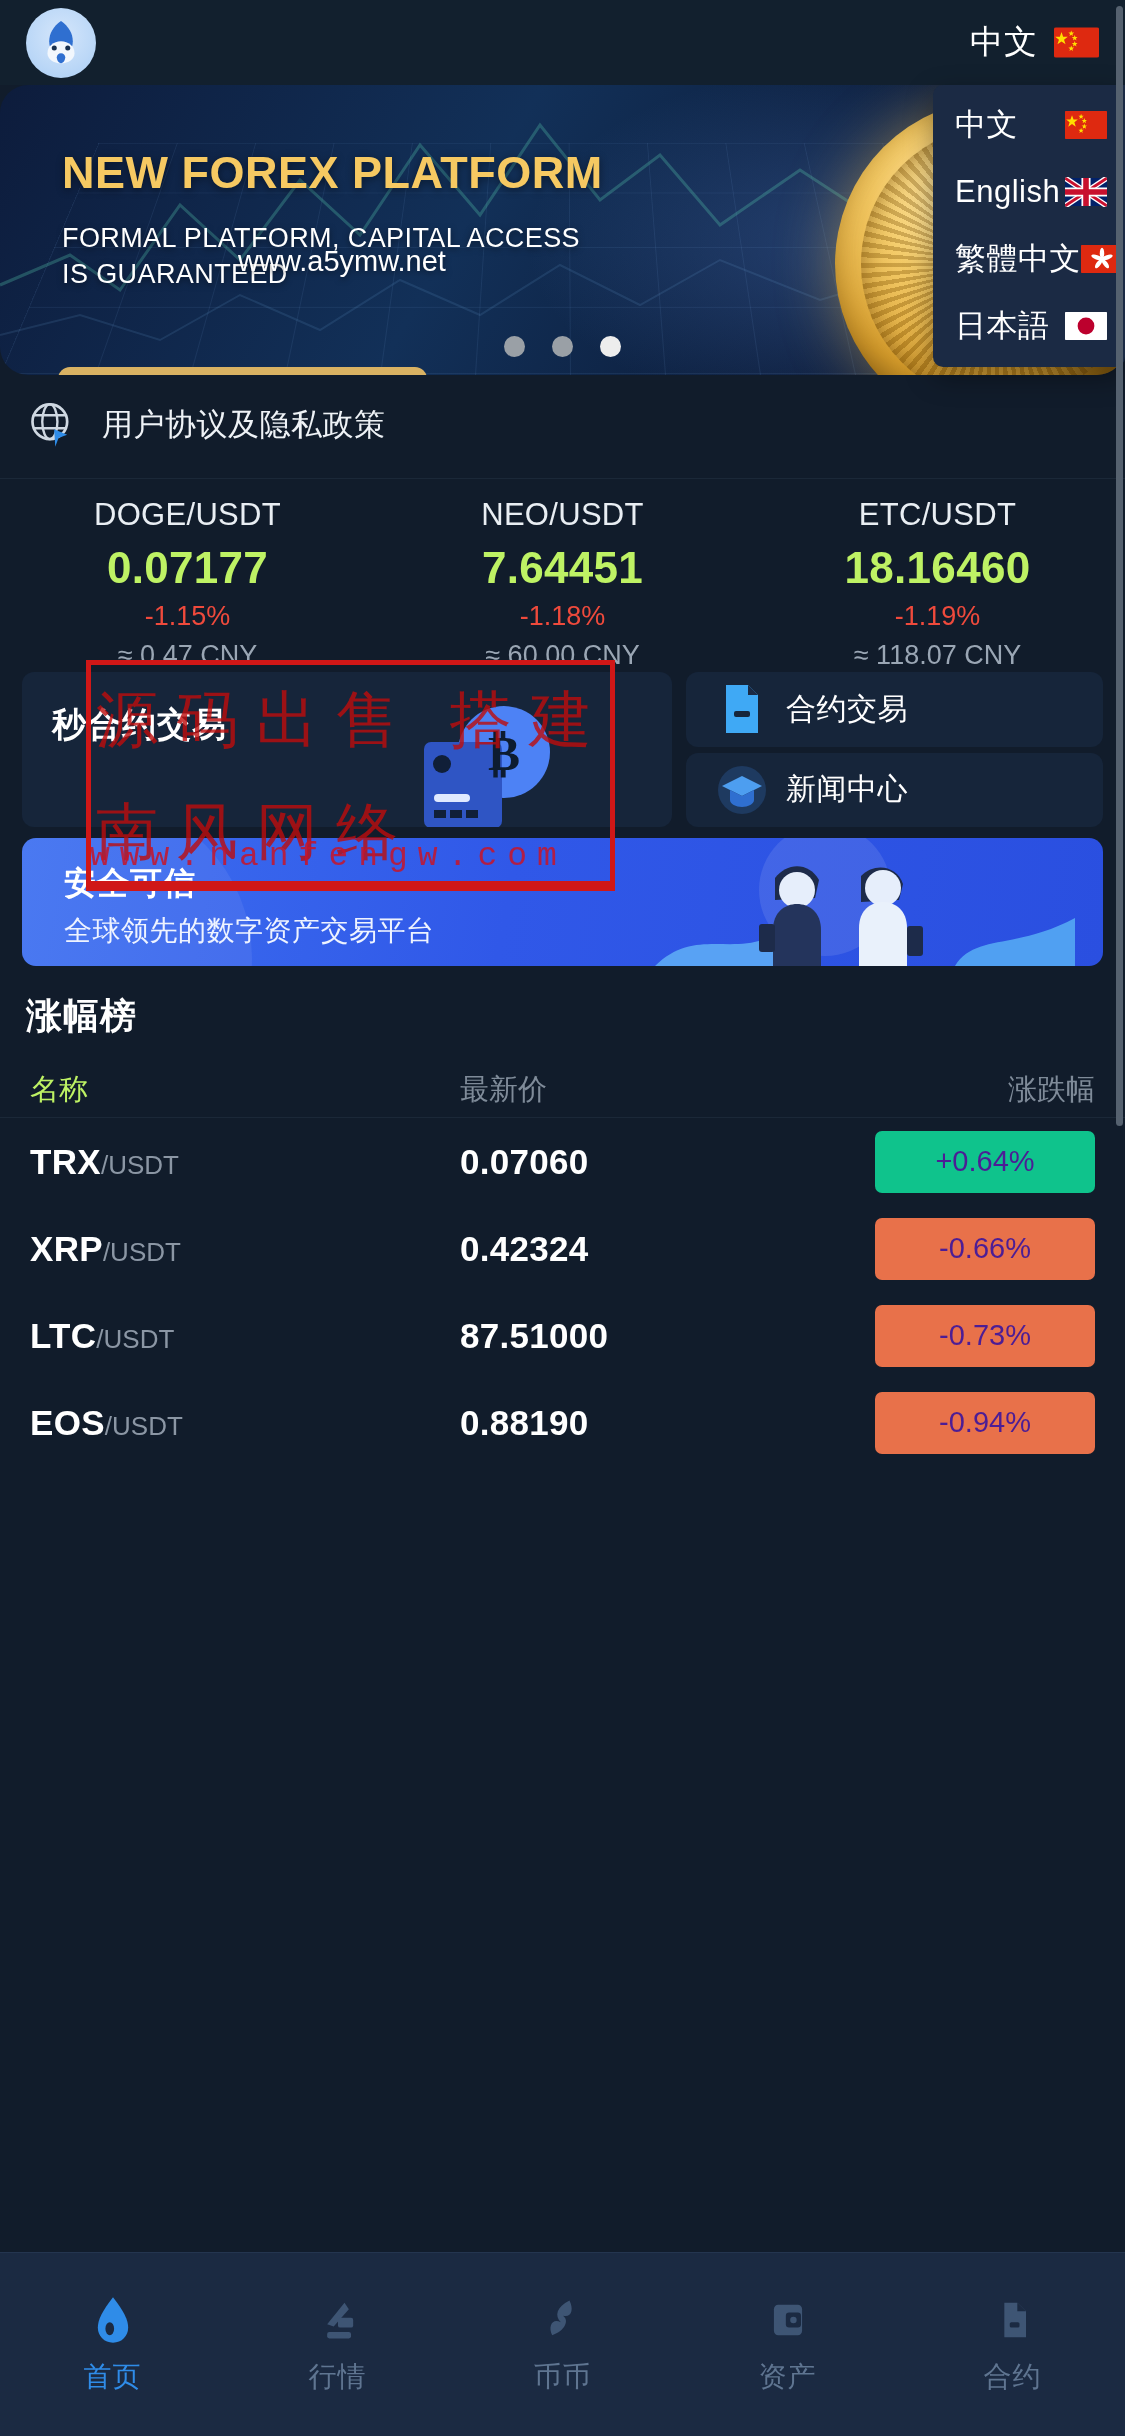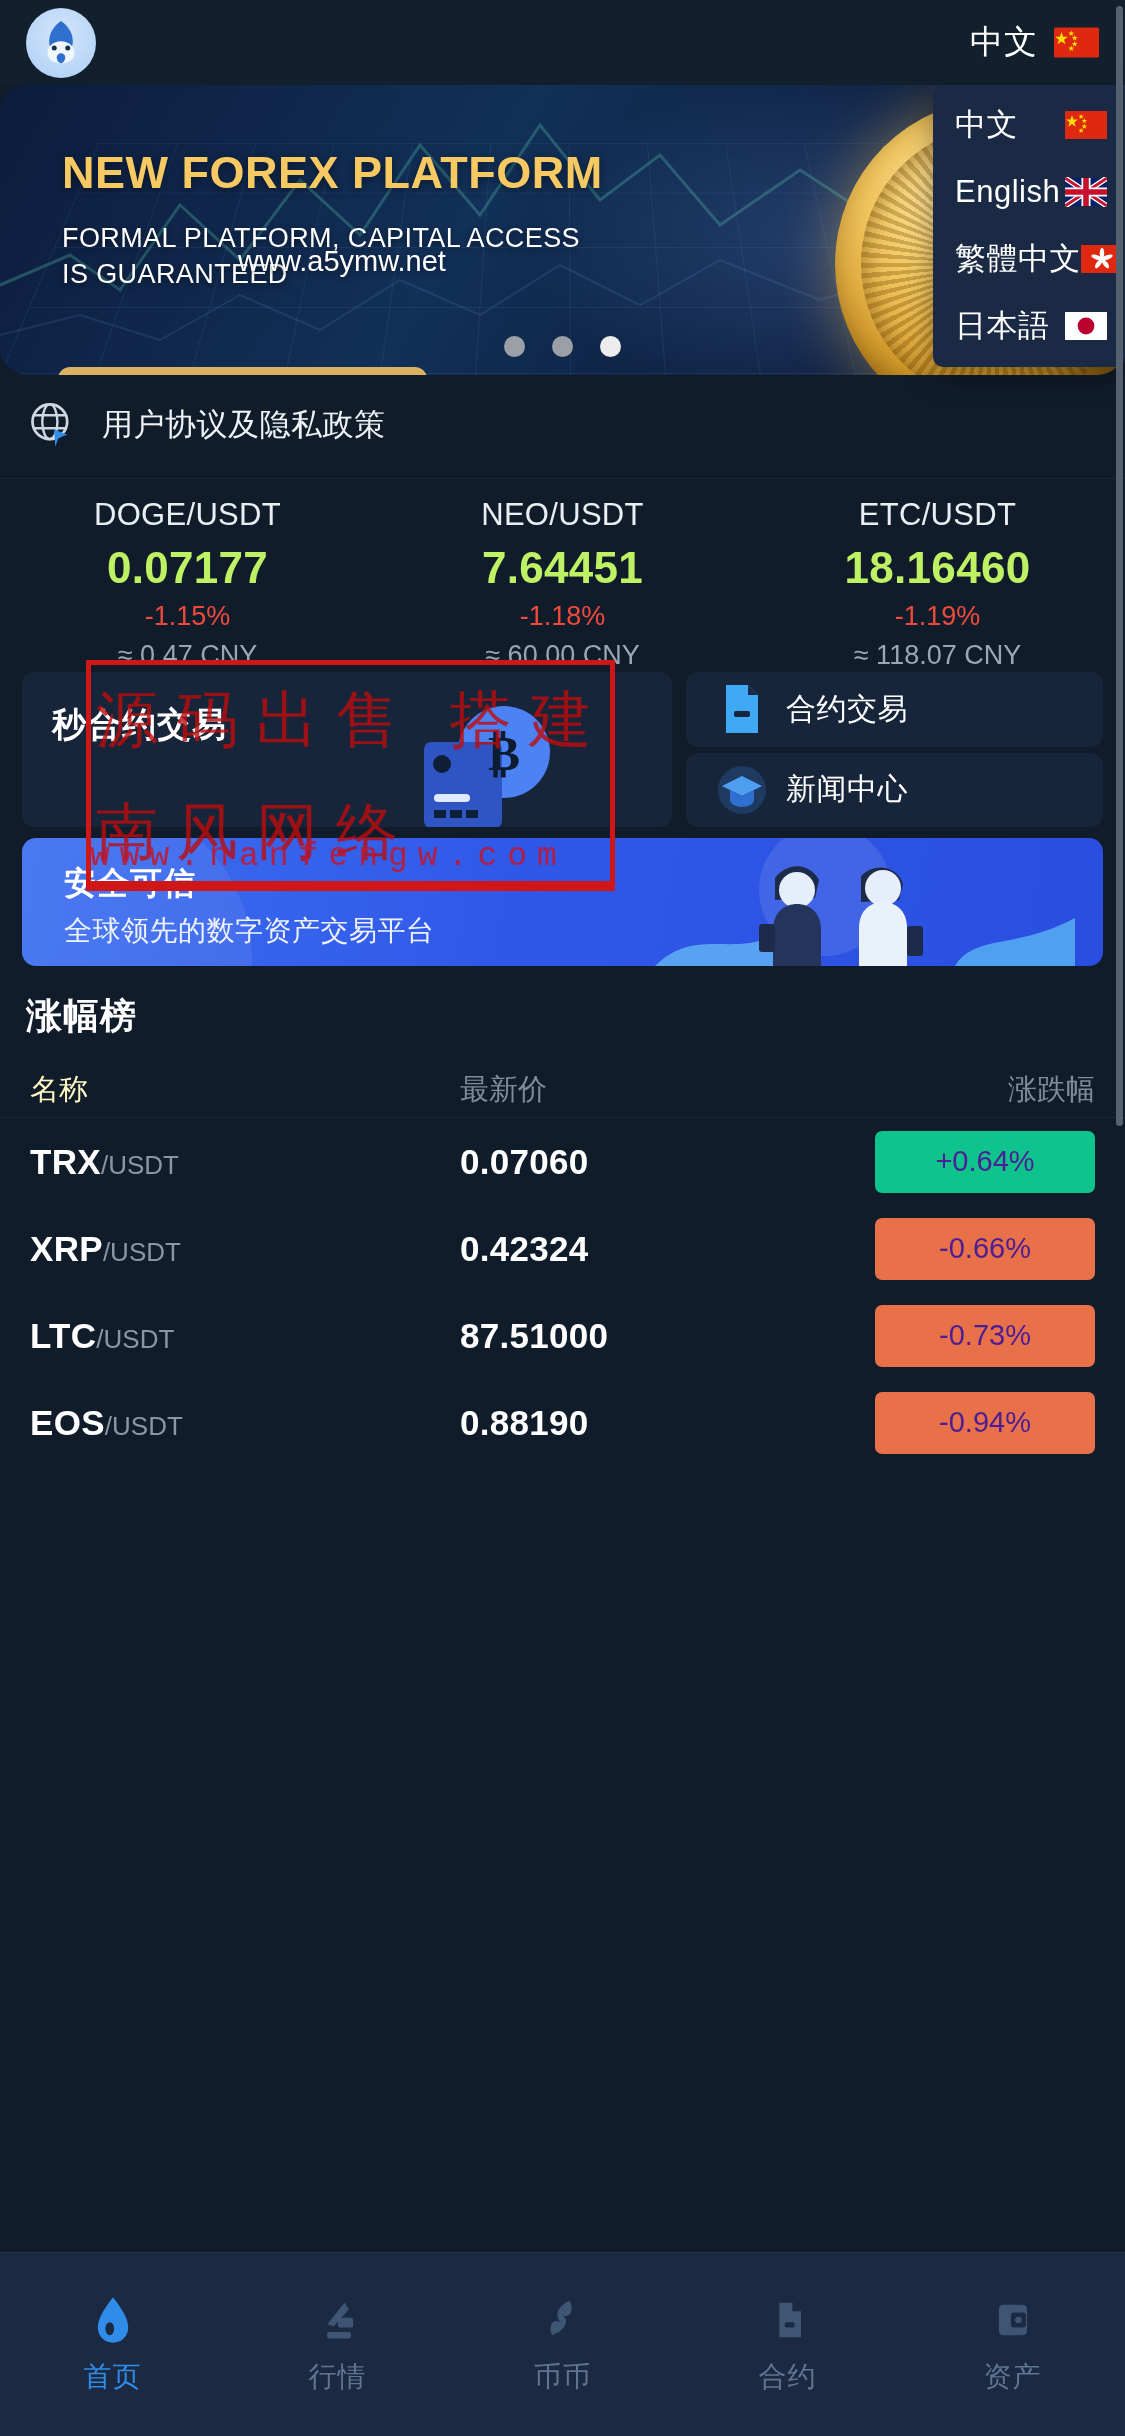--- a/index.html
+++ b/index.html
@@ -169,21 +169,21 @@
   
   .rank-title{
     position:absolute; top:992px; left:26px;
     font-size:36px; font-weight:bold; color:#fff; letter-spacing:1px;
   }
   .rank-head{
     position:absolute; top:1062px; left:0; width:1125px; height:56px;
     display:flex; align-items:center; padding:0 30px;
     border-bottom:1px solid #1b2838;
   }
-  .rank-head .c1{ flex:0 0 430px; font-size:29px; color:#fef9c3; }
+  .rank-head .c1{ flex:0 0 430px; font-size:29px; color:#bef264; }
   .rank-head .c2{ flex:1; font-size:29px; color:#7f8b99; }
   .rank-head .c3{ flex:0 0 210px; font-size:29px; color:#7f8b99; text-align:right; }
   .rank-rows{ position:absolute; top:1118px; left:0; width:1125px; }
   .rrow{ height:87px; display:flex; align-items:center; padding:0 30px; }
   .rrow .c1{ flex:0 0 430px; display:flex; align-items:baseline; }
   .rrow .sym{ font-size:35px; font-weight:bold; color:#fff; letter-spacing:.3px; }
   .rrow .quote{ font-size:26px; color:#8b96a4; }
   .rrow .c2{ flex:1; font-size:35px; font-weight:bold; color:#fff; letter-spacing:.3px; }
   .rrow .c3{ flex:0 0 210px; display:flex; justify-content:flex-end; }
   .chip{
@@ -500,29 +500,29 @@
     <span class="tl">行情</span>
   </div>
   <div class="tab">
     <svg viewBox="0 0 48 48">
       <path d="M30 6 C18 12 16 20 22 26 C14 22 10 30 14 38 C26 34 30 24 24 20 C32 22 34 14 30 6z" fill="#3e5574"></path>
     </svg>
     <span class="tl">币币</span>
   </div>
   <div class="tab">
     <svg viewBox="0 0 48 48">
+      <rect x="11" y="10" width="26" height="28" rx="4" fill="#3e5574"></rect>
+      <rect x="22" y="17" width="14" height="14" rx="3" fill="#1b2a42"></rect>
+      <circle cx="29" cy="24" r="3" fill="#3e5574"></circle>
+    </svg>
+    <span class="tl">资产</span>
+  </div>
+  <div class="tab">
+    <svg viewBox="0 0 48 48">
       <path d="M16 8 h12 l8 8 v24 H16 Z" fill="#3e5574"></path>
       <path d="M28 8 v8 h8 Z" fill="#1b2a42"></path>
       <rect x="21" y="26" width="9" height="5" rx="1.5" fill="#1b2a42"></rect>
     </svg>
     <span class="tl">合约</span>
   </div>
-  <div class="tab">
-    <svg viewBox="0 0 48 48">
-      <rect x="11" y="10" width="26" height="28" rx="4" fill="#3e5574"></rect>
-      <rect x="22" y="17" width="14" height="14" rx="3" fill="#1b2a42"></rect>
-      <circle cx="29" cy="24" r="3" fill="#3e5574"></circle>
-    </svg>
-    <span class="tl">资产</span>
-  </div>
 </div>
 
 <div class="scroll-ind"></div>
 
 </body></html>

